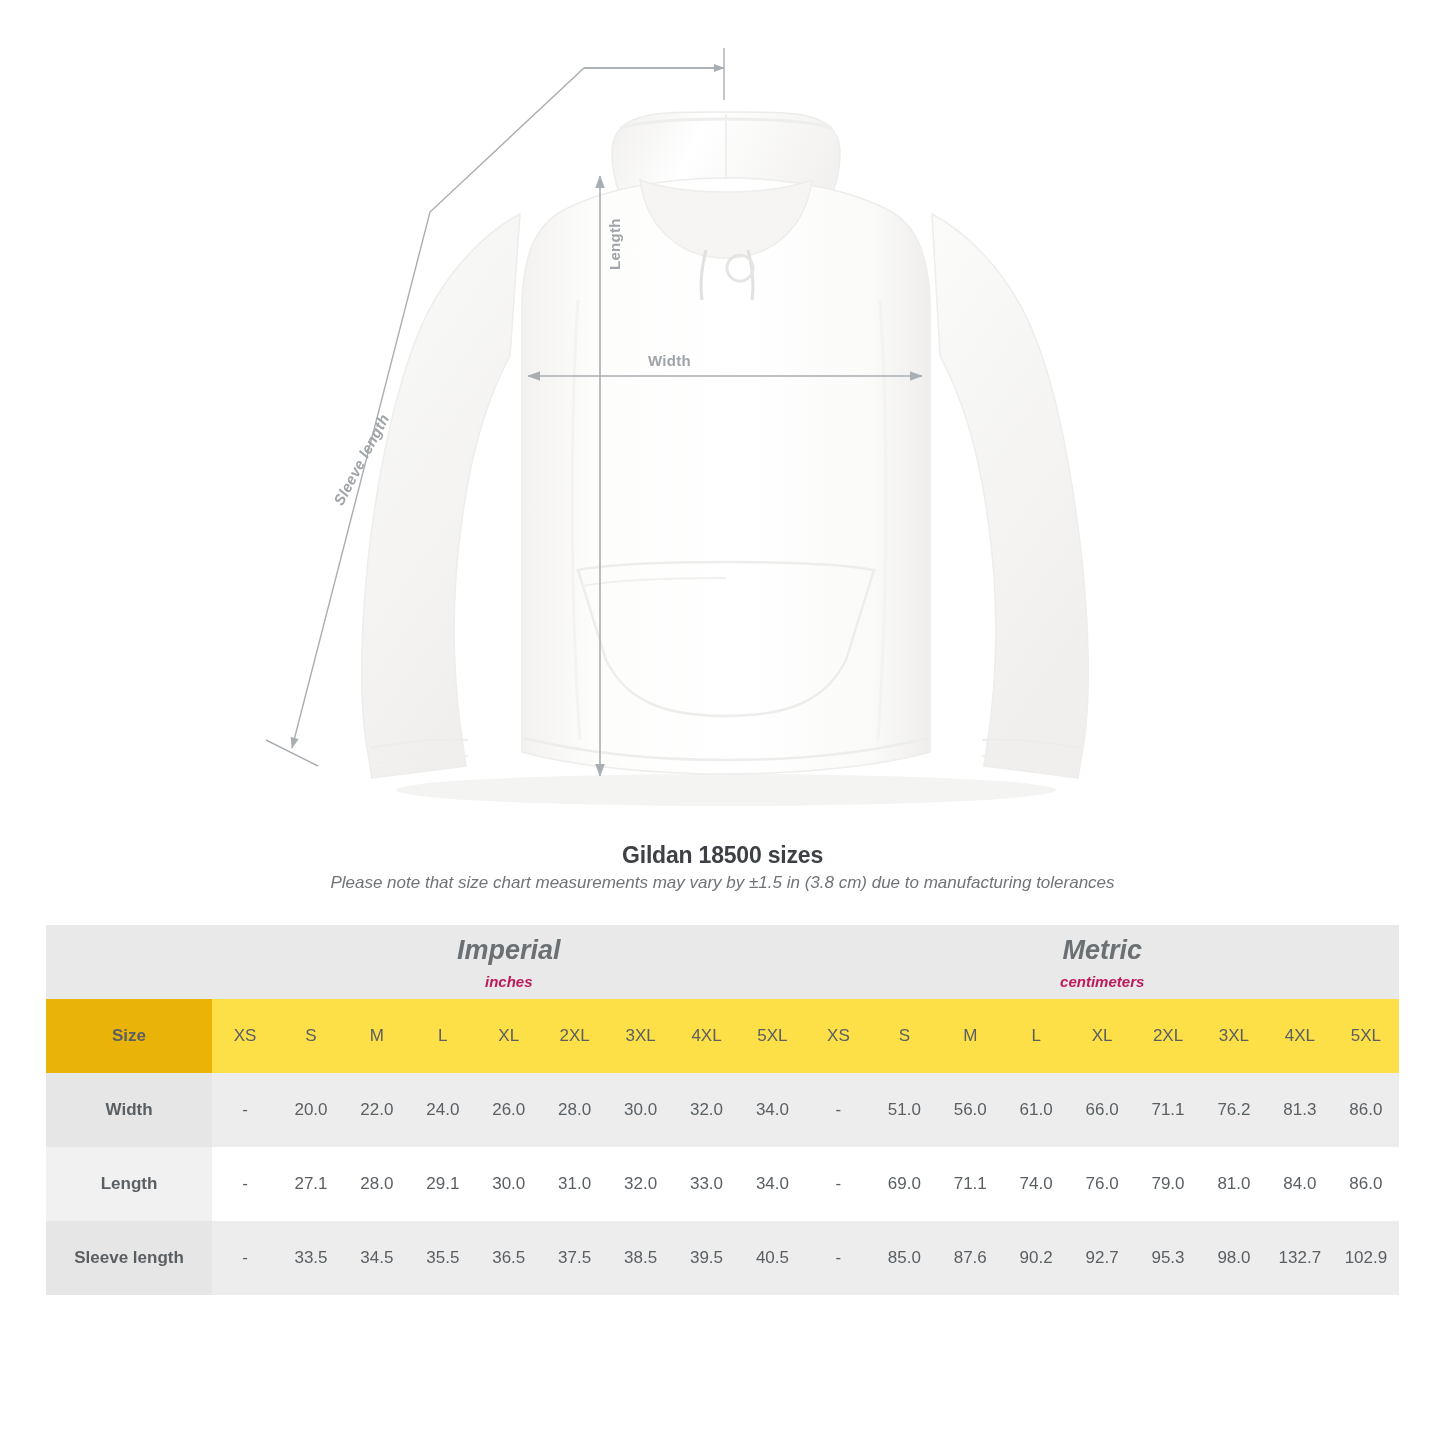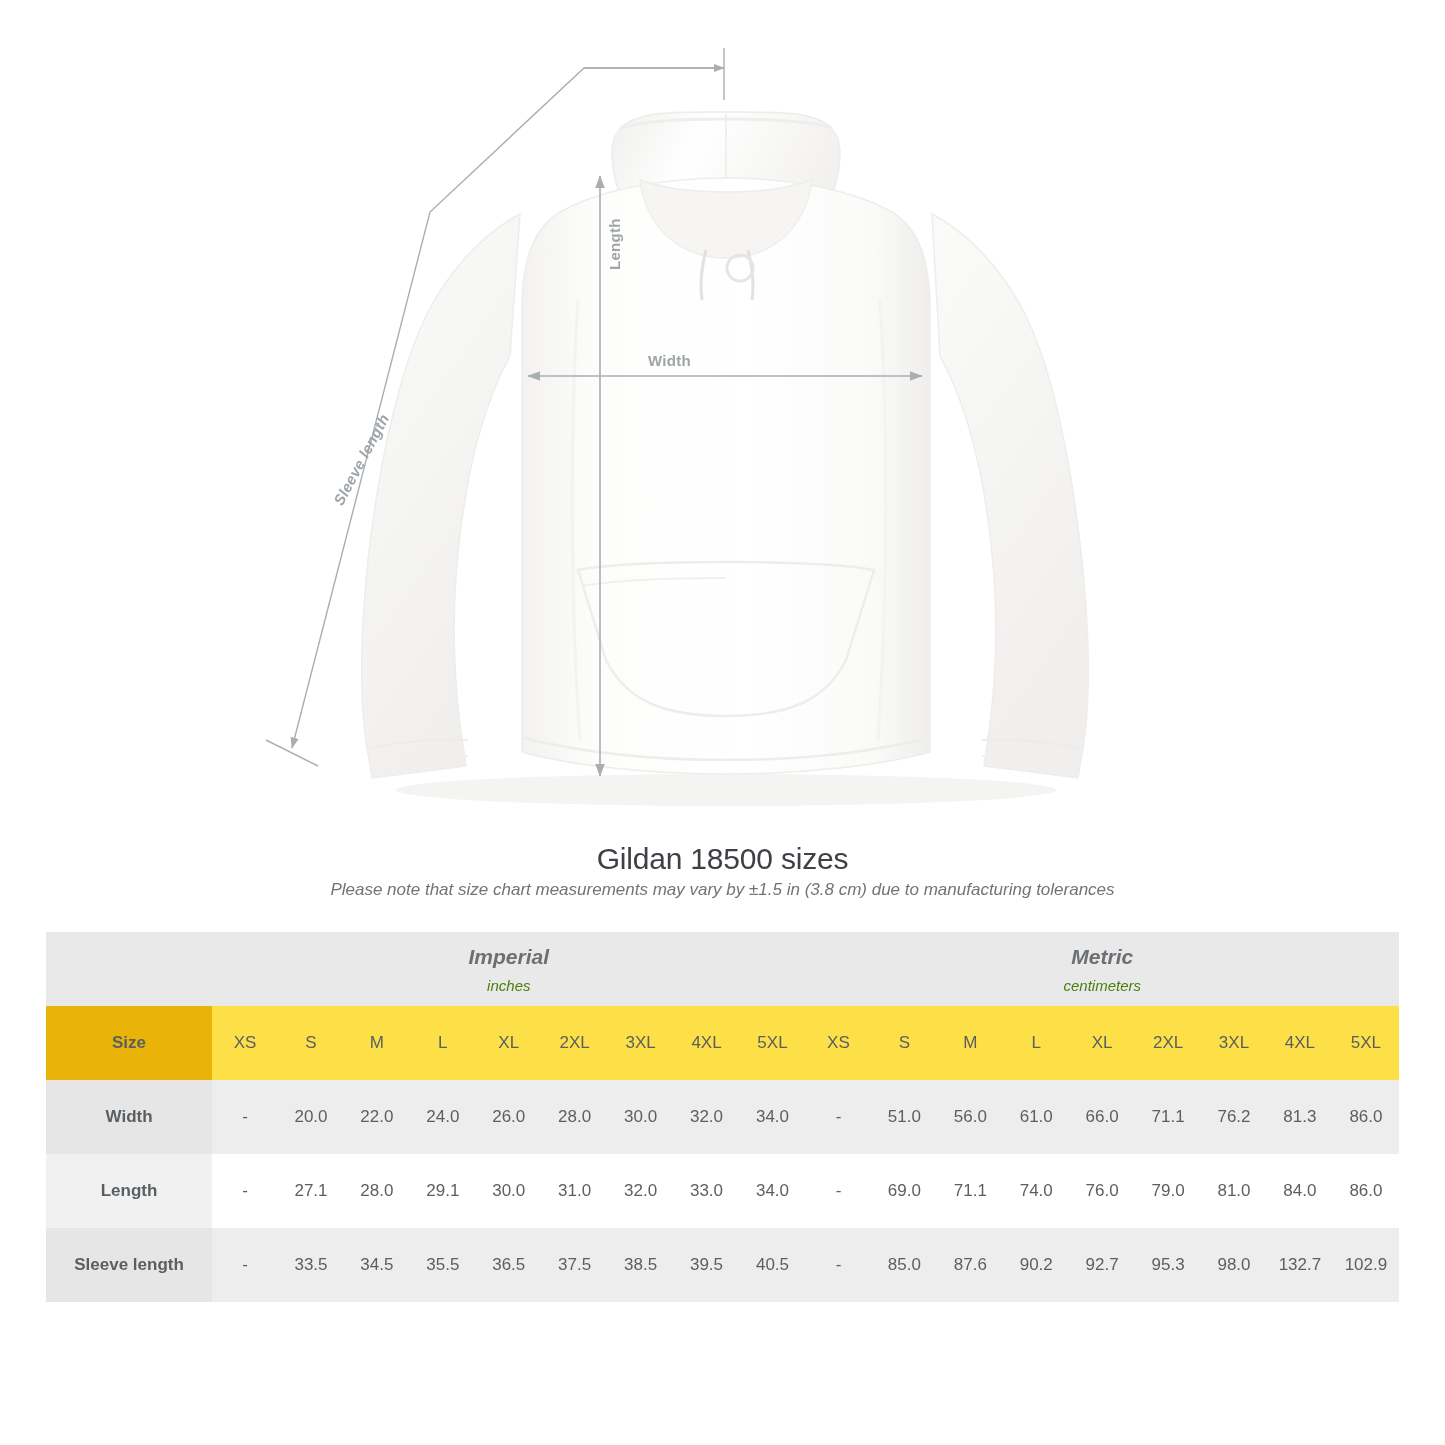--- a/index.html
+++ b/index.html
@@ -58,22 +58,22 @@
     font-style: italic;
     font-size: 15px;
   }
 
   
   .title-block {
     text-align: center;
     margin-top: 12px;
   }
   .chart-title {
-    font-size: 30px;
-    font-weight: normal;
+    font-size: 23px;
+    font-weight: bold;
     color: #3d4044;
     letter-spacing: -0.2px;
   }
   .chart-note {
     font-size: 17px;
     font-style: italic;
     color: #6f7478;
     margin-top: 4px;
   }
 
@@ -95,31 +95,32 @@
     color: #5a5f63;
     padding: 0;
     height: 74px;
     vertical-align: middle;
   }
   .unit-row td {
     background: #e9e9e9;
     height: 116px;
   }
   .unit-title {
-    font-size: 21px;
+    font-size: 27px;
     font-style: italic;
     font-weight: bold;
     color: #6b7074;
     line-height: 1.25;
   }
   .unit-sub {
     font-size: 15px;
     font-style: italic;
-    color: #4d7c0f;
+    color: #be185d;
     margin-top: 6px;
+    font-weight: bold;
   }
   .hdr-row td {
     background: #fde047;
     font-size: 17px;
     color: #5a5f63;
   }
   .hdr-row td.rowhead {
     background: #eab308;
   }
   .data-row-alt td {

